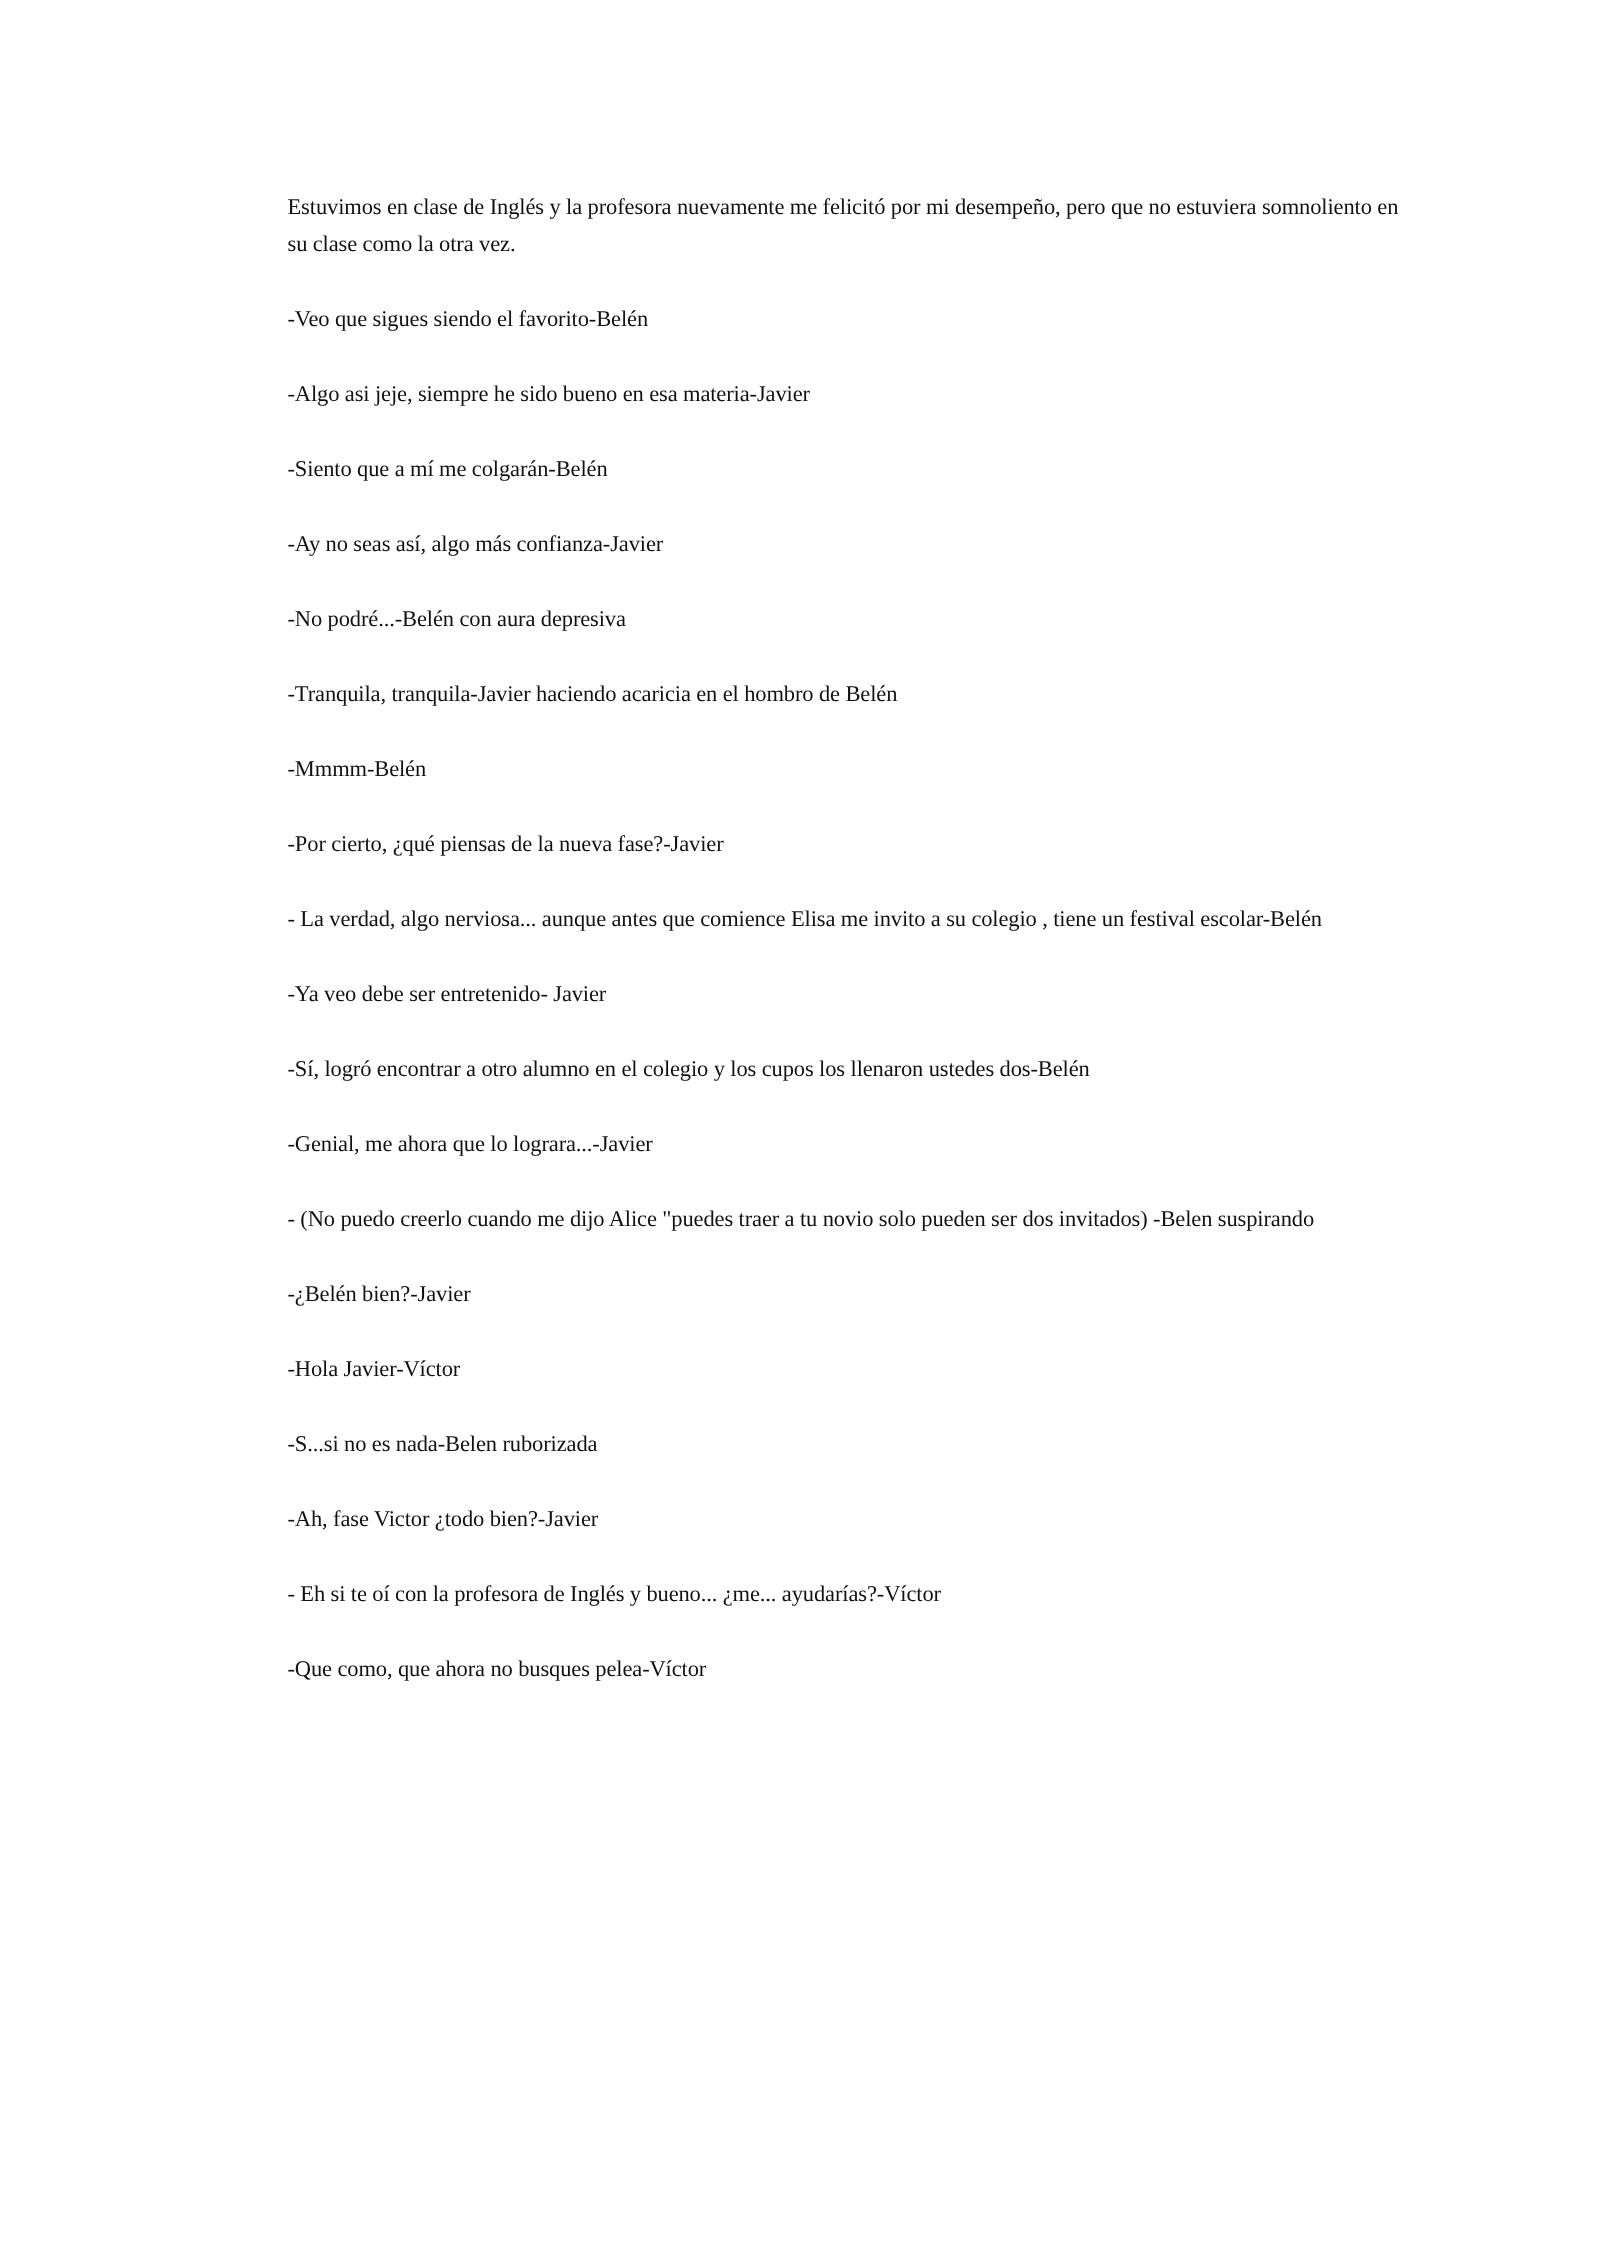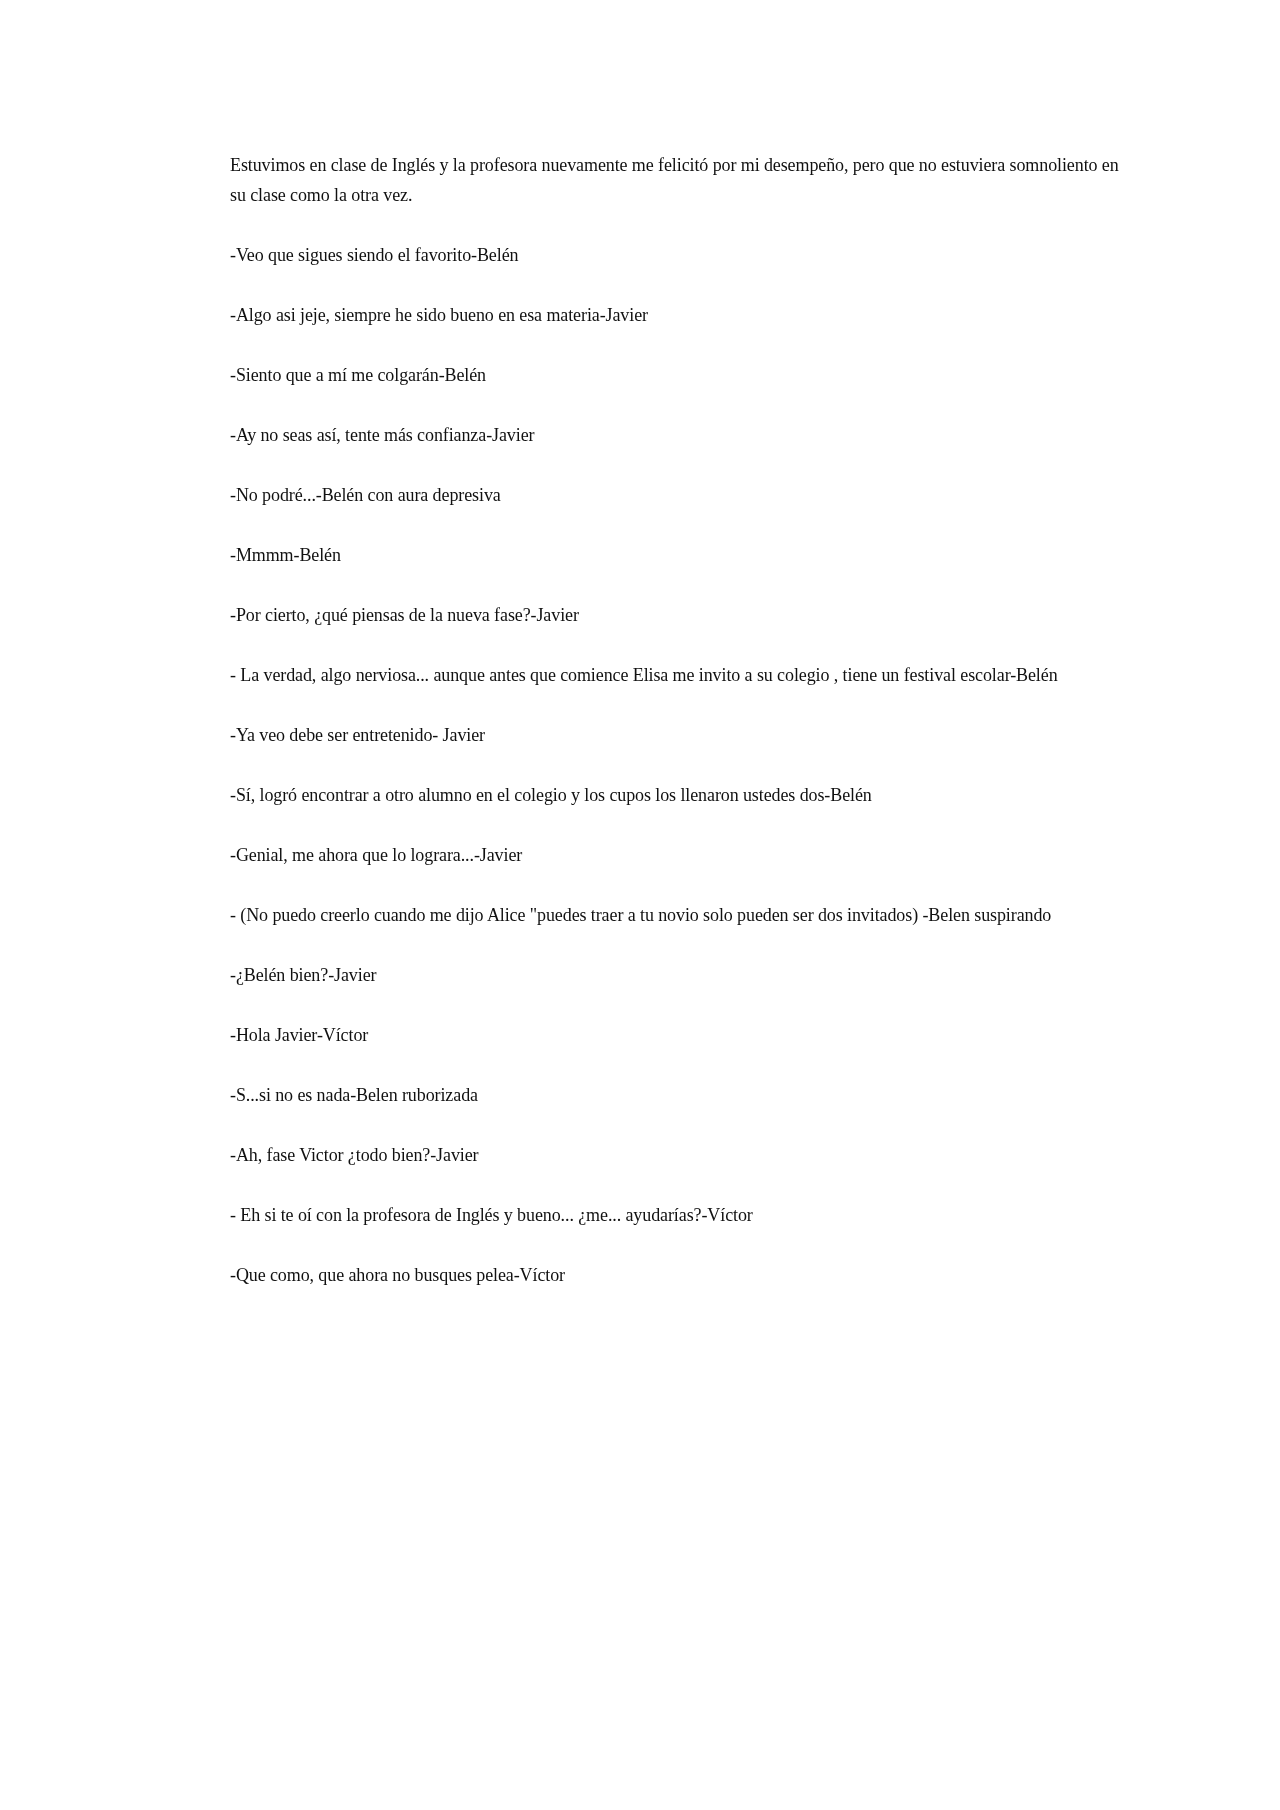--- a/index.html
+++ b/index.html
@@ -31,22 +31,23 @@
     }
   </style>
 </head>
 <body>
 
 <div class="page">
   <p class="para">Estuvimos en clase de Inglés y la profesora nuevamente me felicitó por mi desempeño, pero que no estuviera somnoliento en su clase como la otra vez.</p>
   <p class="para">-Veo que sigues siendo el favorito-Belén</p>
   <p class="para">-Algo asi jeje, siempre he sido bueno en esa materia-Javier</p>
   <p class="para">-Siento que a mí me colgarán-Belén</p>
-  <p class="para">-Ay no seas así, tente más confianza-Javier</p>
+  <p class="para">-Ay no seas así, algo más confianza-Javier</p>
   <p class="para">-No podré...-Belén con aura depresiva</p>
+  <p class="para">-Tranquila, tranquila-Javier haciendo acaricia en el hombro de Belén</p>
   <p class="para">-Mmmm-Belén</p>
   <p class="para">-Por cierto, ¿qué piensas de la nueva fase?-Javier</p>
   <p class="para">- La verdad, algo nerviosa... aunque antes que comience Elisa me invito a su colegio , tiene un festival escolar-Belén</p>
   <p class="para">-Ya veo debe ser entretenido- Javier</p>
   <p class="para">-Sí, logró encontrar a otro alumno en el colegio y los cupos los llenaron ustedes dos-Belén</p>
   <p class="para">-Genial, me ahora que lo lograra...-Javier</p>
   <p class="para">- (No puedo creerlo cuando me dijo Alice "puedes traer a tu novio solo pueden ser dos invitados) -Belen suspirando</p>
   <p class="para">-¿Belén bien?-Javier</p>
   <p class="para">-Hola Javier-Víctor</p>
   <p class="para">-S...si no es nada-Belen ruborizada</p>

